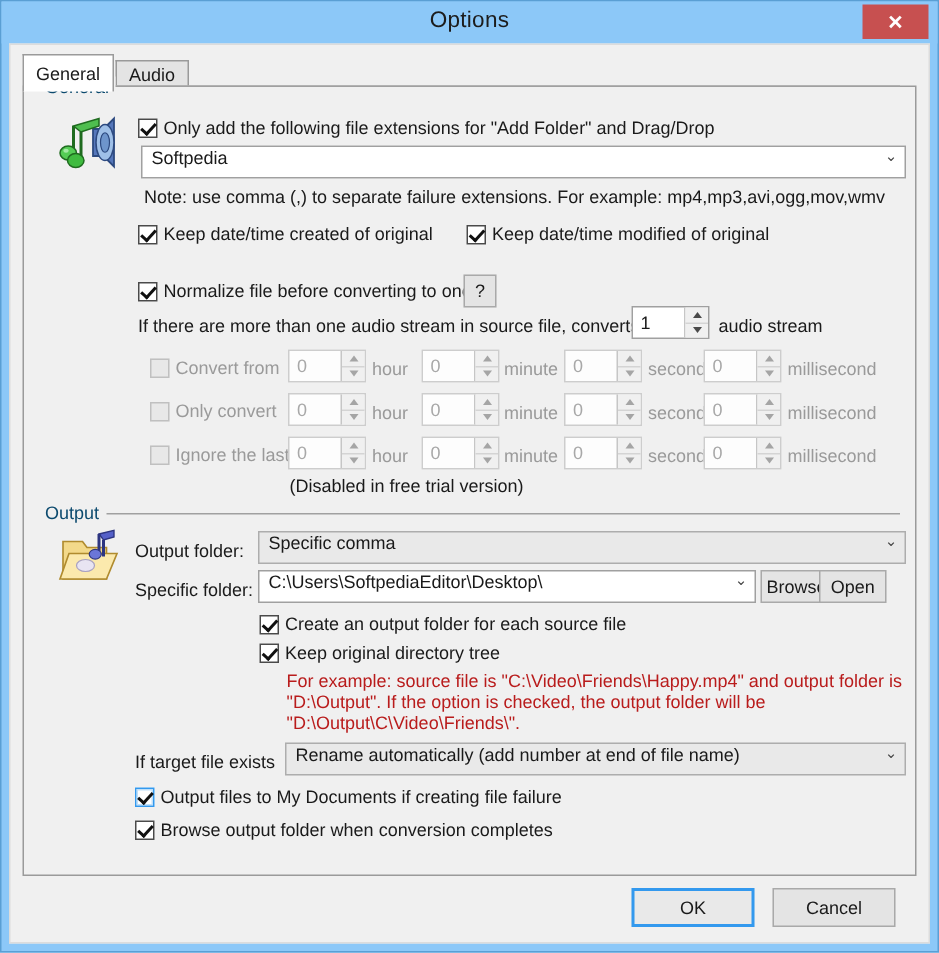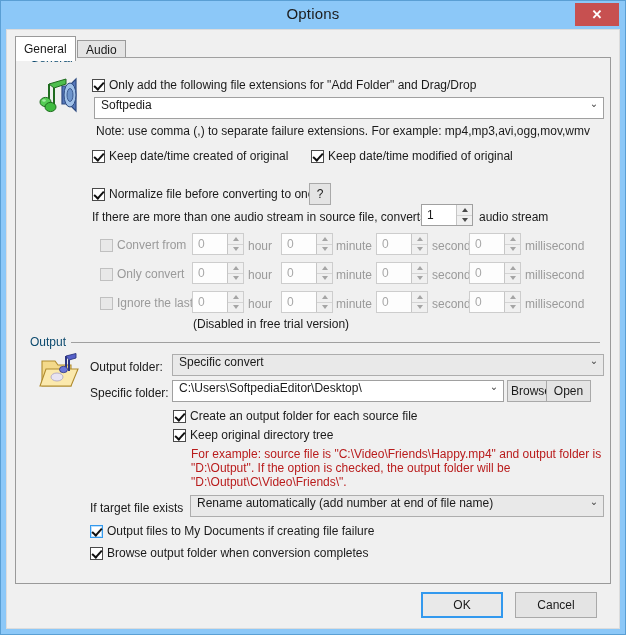--- a/index.html
+++ b/index.html
@@ -337,21 +337,21 @@
           <ellipse cx="19" cy="25" rx="6" ry="4" fill="#e8e4f2" stroke="#a8a0c0" stroke-width=".8"></ellipse>
           <path d="M28 4 L38 1.5 L38 6 L31 8 Z" fill="#5560c8" stroke="#2d3580" stroke-width=".9"></path>
           <path d="M31 8 L31 19" stroke="#2d3580" stroke-width="2"></path>
           <path d="M28 4 L28 16" stroke="#2d3580" stroke-width="2"></path>
           <ellipse cx="25.5" cy="17.5" rx="4" ry="3.2" fill="#6b76d8" stroke="#2d3580" stroke-width=".8"></ellipse>
         </svg>
       </div>
 
       <div class="lbl" style="left:74px;top:302px;">Output folder:</div>
       <div class="combo grey" style="left:156px;top:296px;width:432px;">
-        <span class="val">Specific convert</span>
+        <span class="val">Specific comma</span>
         <span class="arrow">⌄</span>
       </div>
 
       <div class="lbl" style="left:74px;top:328px;">Specific folder:</div>
       <div class="combo" style="left:156px;top:322px;width:332px;gap:34px;">
         <span class="val">C:\Users\SoftpediaEditor\Desktop\</span>
         <span class="arrow">⌄</span>
       </div>
       <div class="btn" style="left:491px;top:322px;width:48px;height:22px;">Browse</div>
       <div class="btn" style="left:530px;top:322px;width:45px;height:22px;">Open</div>

